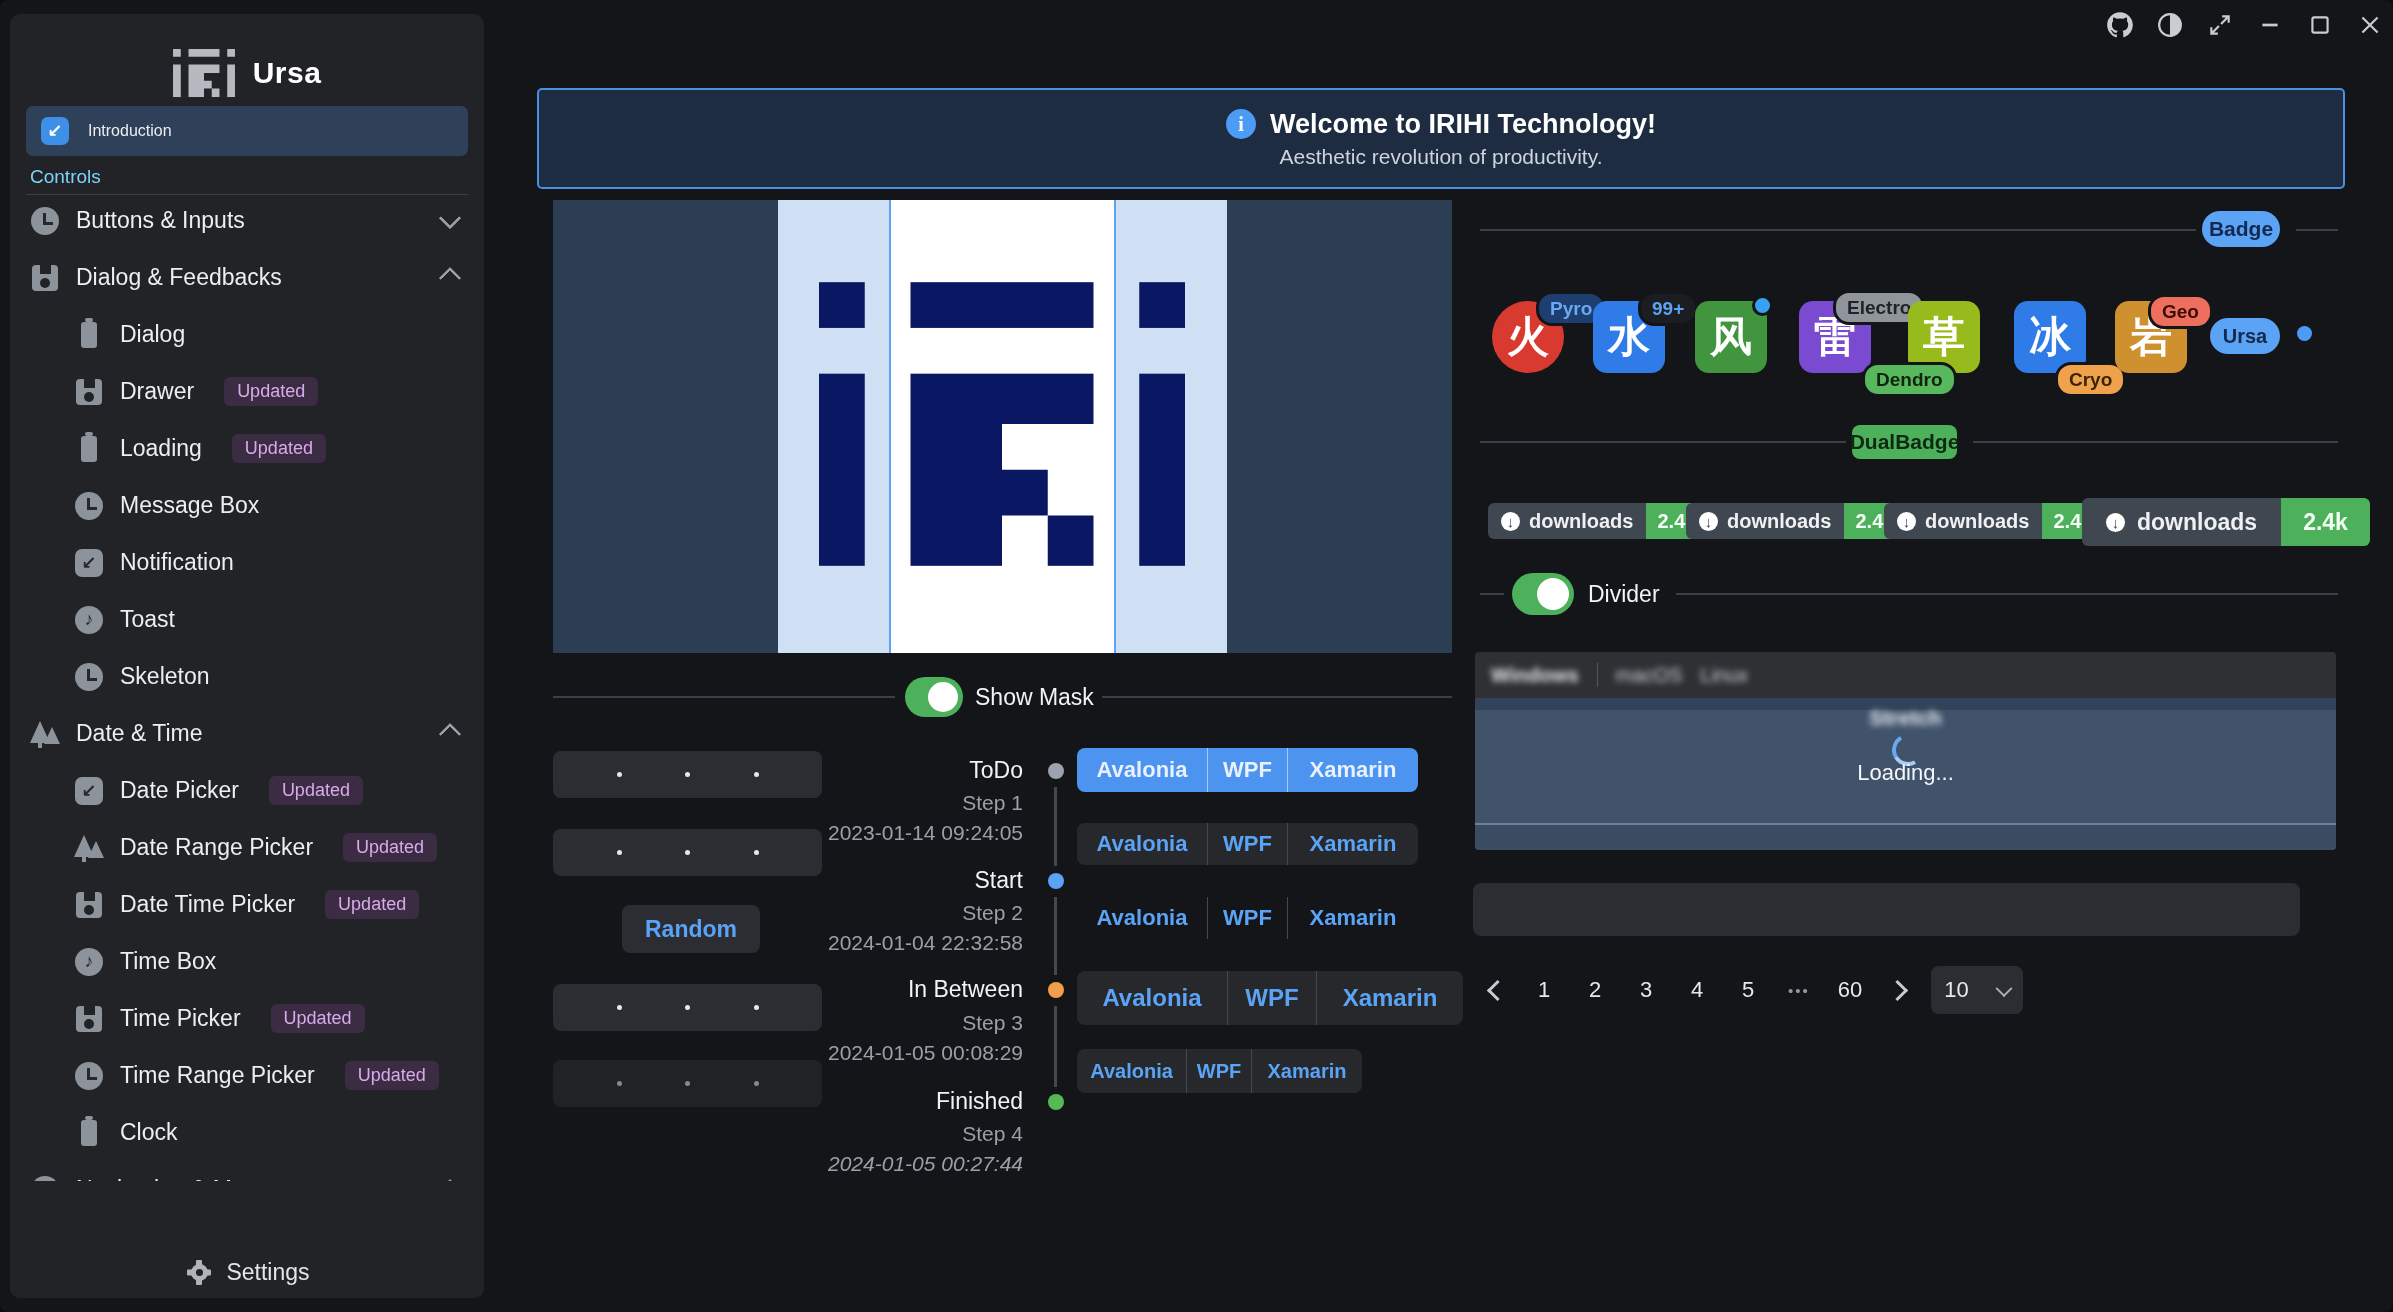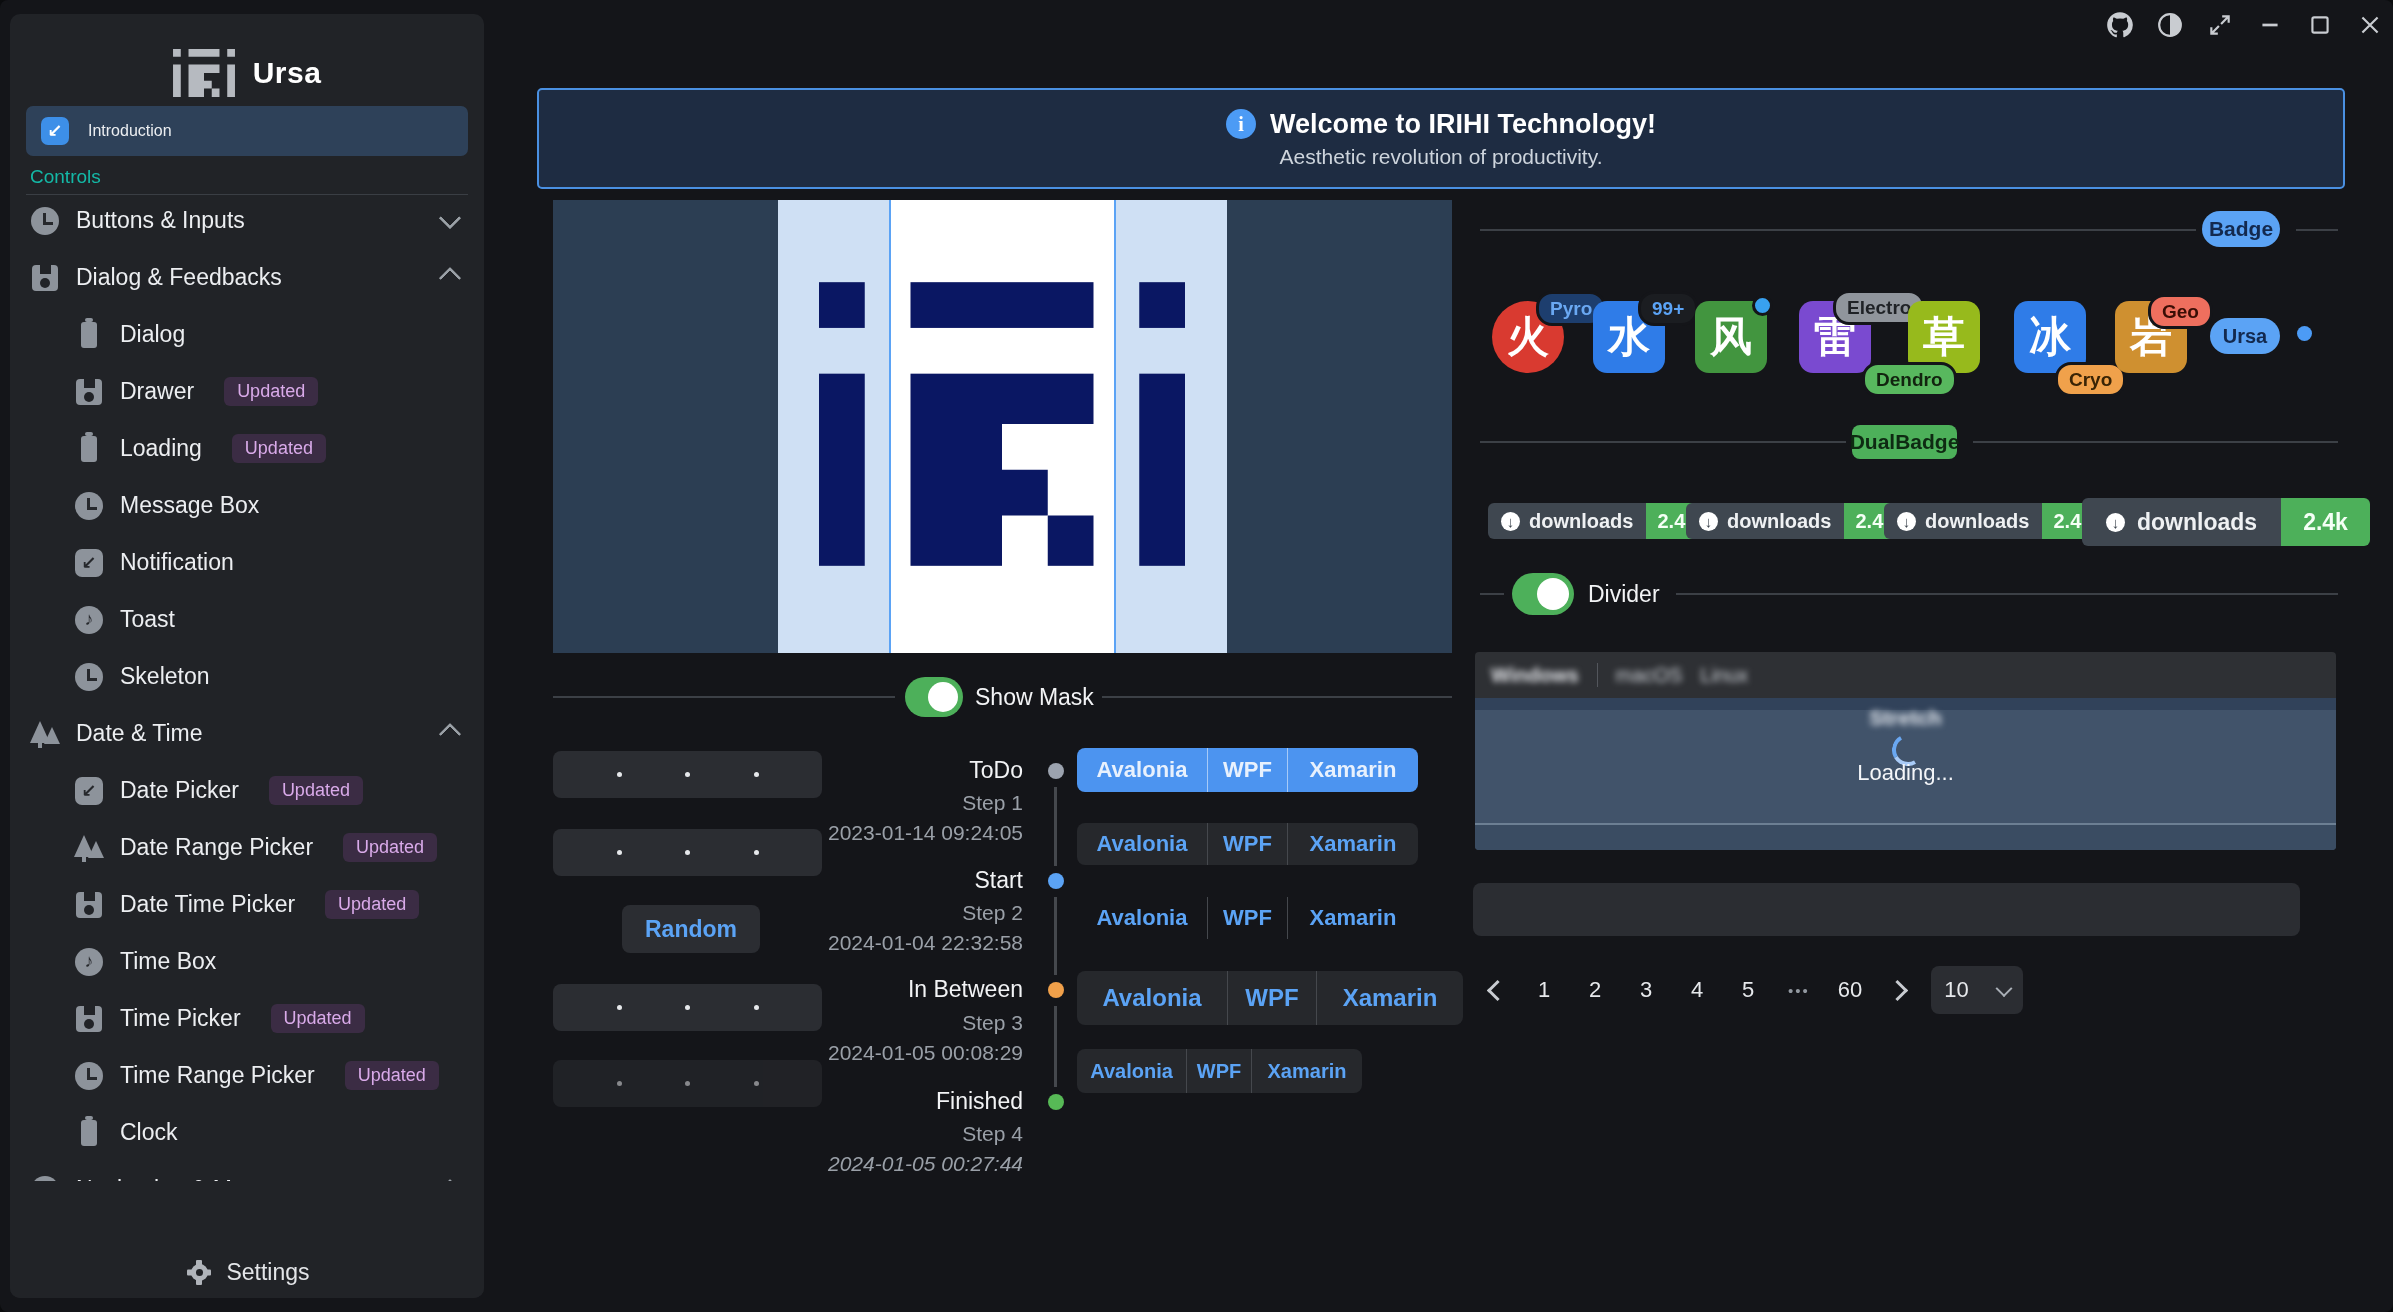--- a/index.html
+++ b/index.html
@@ -12,21 +12,21 @@
   .winctl svg{stroke:#c9ccd1;fill:none;stroke-width:2;}
   .winctl .fill{fill:#c9ccd1;stroke:none;}
 
   
   .sidebar{position:absolute;left:10px;top:14px;width:474px;height:1284px;background:#212327;
            border-radius:10px;overflow:hidden;}
   .logo-row{height:92px;display:flex;align-items:center;justify-content:center;gap:18px;padding-top:26px;box-sizing:border-box;}
   .logo-row .title{font-size:30px;font-weight:bold;color:#fff;letter-spacing:.5px;}
   .nav-intro{margin:0 16px;height:50px;background:#2e4159;border-radius:7px;display:flex;align-items:center;
              gap:18px;padding-left:14px;box-sizing:border-box;}
-  .sec-label{margin:10px 20px 0;height:22px;font-size:19px;color:#14b8a6;}
+  .sec-label{margin:10px 20px 0;height:22px;font-size:19px;color:#7dd3fc;}
   .sec-line{margin:6px 16px 0;height:1px;background:#3a3e44;}
   .navlist{overflow:hidden;height:986px;}
   .navrow{height:51px;margin-bottom:6px;display:flex;align-items:center;gap:16px;padding-left:20px;box-sizing:border-box;}
   .navrow.sub{padding-left:64px;}
   .navrow .lbl{font-size:23px;color:#eceef1;white-space:nowrap;}
   .updated{margin-left:14px;background:#3b2c44;color:#d9aae9;font-size:18px;padding:4px 13px;border-radius:6px;}
   .chev{width:13px;height:13px;border-right:3px solid #9aa0a6;border-bottom:3px solid #9aa0a6;
         border-radius:1px;margin-left:auto;margin-right:26px;flex:none;}
   .chev.down{transform:rotate(45deg) translate(-2px,-2px);}
   .chev.up{transform:rotate(-135deg);}

